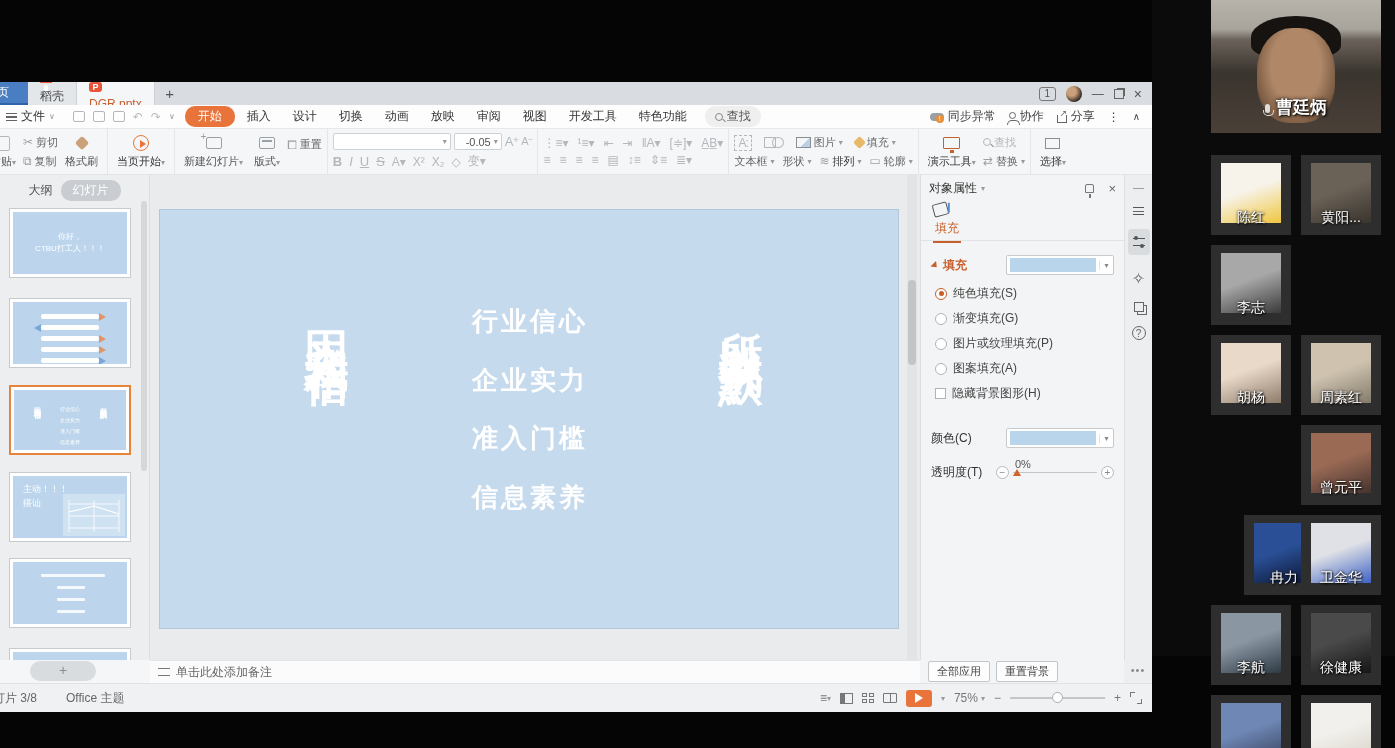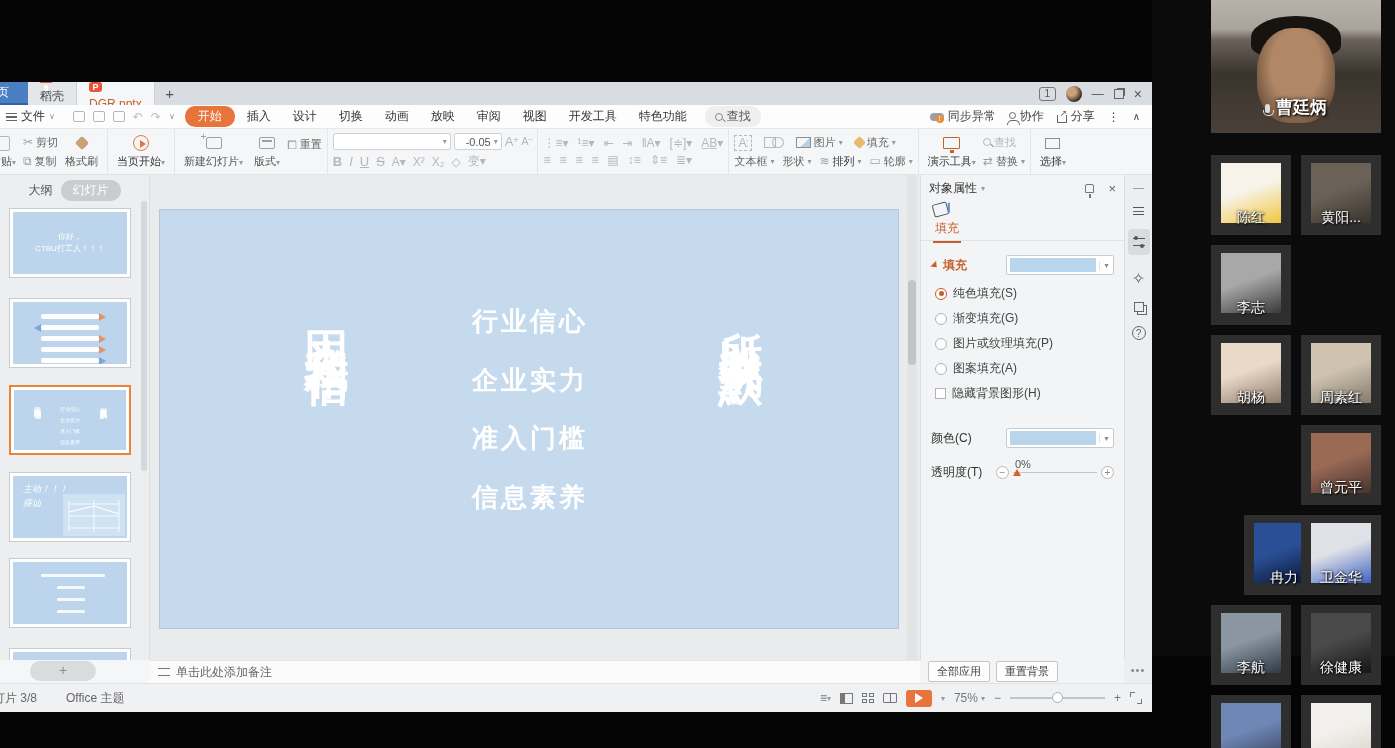--- a/index.html
+++ b/index.html
@@ -80,21 +80,21 @@
   .thumb { position:absolute; left:9px; width:122px; height:70px; background:#fff; border:1px solid #c8cbce; padding:3px; }
   .thumb.sel { border:2px solid #e8833a; }
   .thumb-inner { width:100%; height:100%; background:#bcd5ec; position:relative; overflow:hidden; color:#fff; }
   .t-center { position:absolute; left:0; right:0; top:50%; transform:translateY(-50%); text-align:center; font-size:8px; line-height:1.5; white-space:pre-line; }
   .bar-row { position:absolute; left:28px; width:58px; height:5px; background:#fff; border-radius:2px; }
   .arr { position:absolute; top:-1px; width:0; height:0; border-top:4px solid transparent; border-bottom:4px solid transparent; }
   .arr.r { right:-7px; border-left:7px solid #e0966a; }
   .arr.l { left:-7px; border-right:7px solid #7aa6d8; }
   .mini-vert { position:absolute; writing-mode:vertical-lr; font-size:7px; font-weight:bold; letter-spacing:1px; top:12px; }
   .mini-items { position:absolute; left:0; right:0; top:14px; text-align:center; font-size:5px; line-height:2.2; }
-  .t4-title { position:absolute; left:10px; top:6px; font-size:9px; line-height:1.6; white-space:pre-line;font-style:italic; }
+  .t4-title { position:absolute; left:10px; top:6px; font-size:9px; line-height:1.6; white-space:pre-line; }
   .t4-chart { position:absolute; right:2px; bottom:2px; width:62px; height:42px; background:#cfe2f2; }
   .tline { position:absolute; background:rgba(255,255,255,.85); height:2.5px; border-radius:1px; }
   .tp-scroll { position:absolute; right:2px; top:26px; width:6px; height:270px; background:#d5d8db; border-radius:3px; }
 
   .canvas { position:absolute; left:150px; top:0; width:770px; height:485px; background:#e9ebed; }
   .slide { position:absolute; left:10px; top:35px; width:738px; height:418px; background:#c6daed; box-shadow:0 0 0 1px #b3c6da; }
   .v-text { position:absolute; writing-mode:vertical-lr; color:#fff; font-weight:bold; font-size:44px; letter-spacing:8px; top:86px; }
   .mid-items { position:absolute; left:0; top:0; width:100%; }
   .mid-item { position:absolute; left:290px; width:160px; text-align:center; color:#fff; font-size:26px; font-weight:bold; letter-spacing:3px; }
   .cv-scroll { position:absolute; right:3px; top:0; width:10px; height:485px; background:#e2e4e6; }

